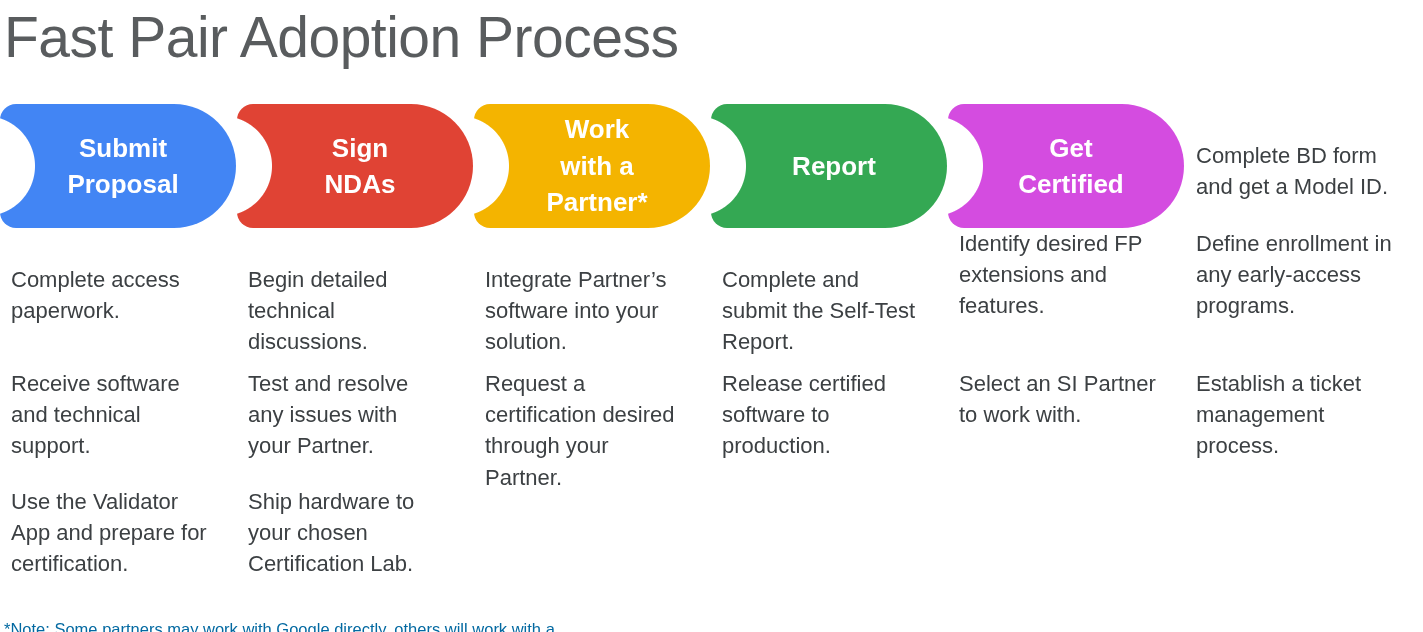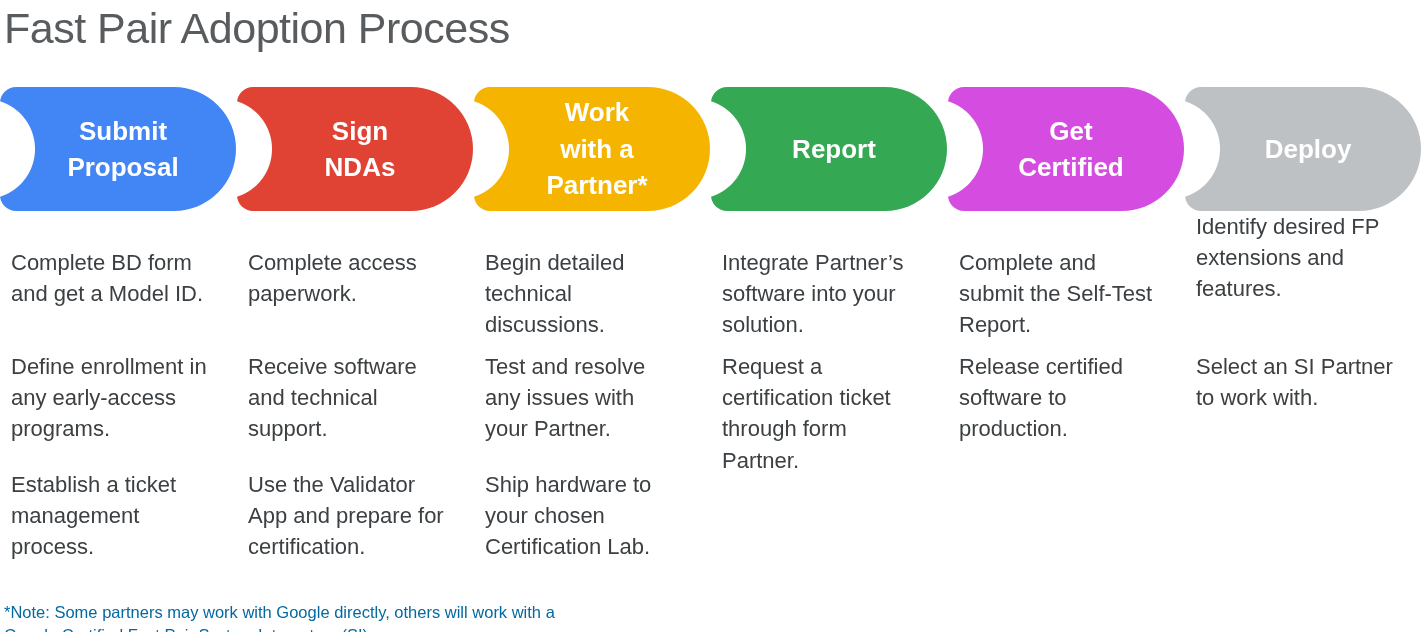--- a/index.html
+++ b/index.html
@@ -11,21 +11,21 @@
     font-family: "Liberation Sans", sans-serif;
     color: #3c4043;
   }
   .page {
     position: relative;
     width: 1423px;
     height: 632px;
     background: #ffffff;
   }
   .title {
-    font-size: 43px;
+    font-size: 57px;
     font-weight: 400;
     color: #595c5e;
     padding: 4px 0 0 4px;
     letter-spacing: -0.5px;
   }
   .grid {
     display: grid;
     grid-template-columns: repeat(6, 237px);
     grid-template-rows: 124px 140px 118px auto;
     margin-top: 34px;
@@ -85,35 +85,32 @@
 with a
 Partner*</span>
     </div>
     <div class="banner" style="--c: #34A853;">
       <span class="banner-label">Report</span>
     </div>
     <div class="banner" style="--c: #D44CE0;">
       <span class="banner-label">Get
 Certified</span>
     </div>
-    <div class="banner" style="--c: #BDC1C4;">
-      <span class="banner-label">Deploy</span>
-    </div>
 
     <div class="cell r2">Complete BD form and get a Model ID.</div>
     <div class="cell r2">Complete access paperwork.</div>
     <div class="cell r2">Begin detailed technical discussions.</div>
     <div class="cell r2">Integrate Partner’s software into your solution.</div>
     <div class="cell r2">Complete and submit the Self-Test Report.</div>
 
     <div class="cell">Identify desired FP extensions and features.</div>
     <div class="cell">Define enrollment in any early-access programs.</div>
     <div class="cell">Receive software and technical support.</div>
     <div class="cell">Test and resolve any issues with your Partner.</div>
-    <div class="cell">Request a certification ticket through form Partner.</div>
+    <div class="cell">Request a certification desired through your Partner.</div>
     <div class="cell">Release certified software to production.</div>
 
     <div class="cell">Select an SI Partner to work with.</div>
     <div class="cell">Establish a ticket management process.</div>
     <div class="cell">Use the Validator App and prepare for certification.</div>
     <div class="cell">Ship hardware to your chosen Certification Lab.</div>
 
   </div>
 
   <p class="note">*Note: Some partners may work with Google directly, others will work with a

